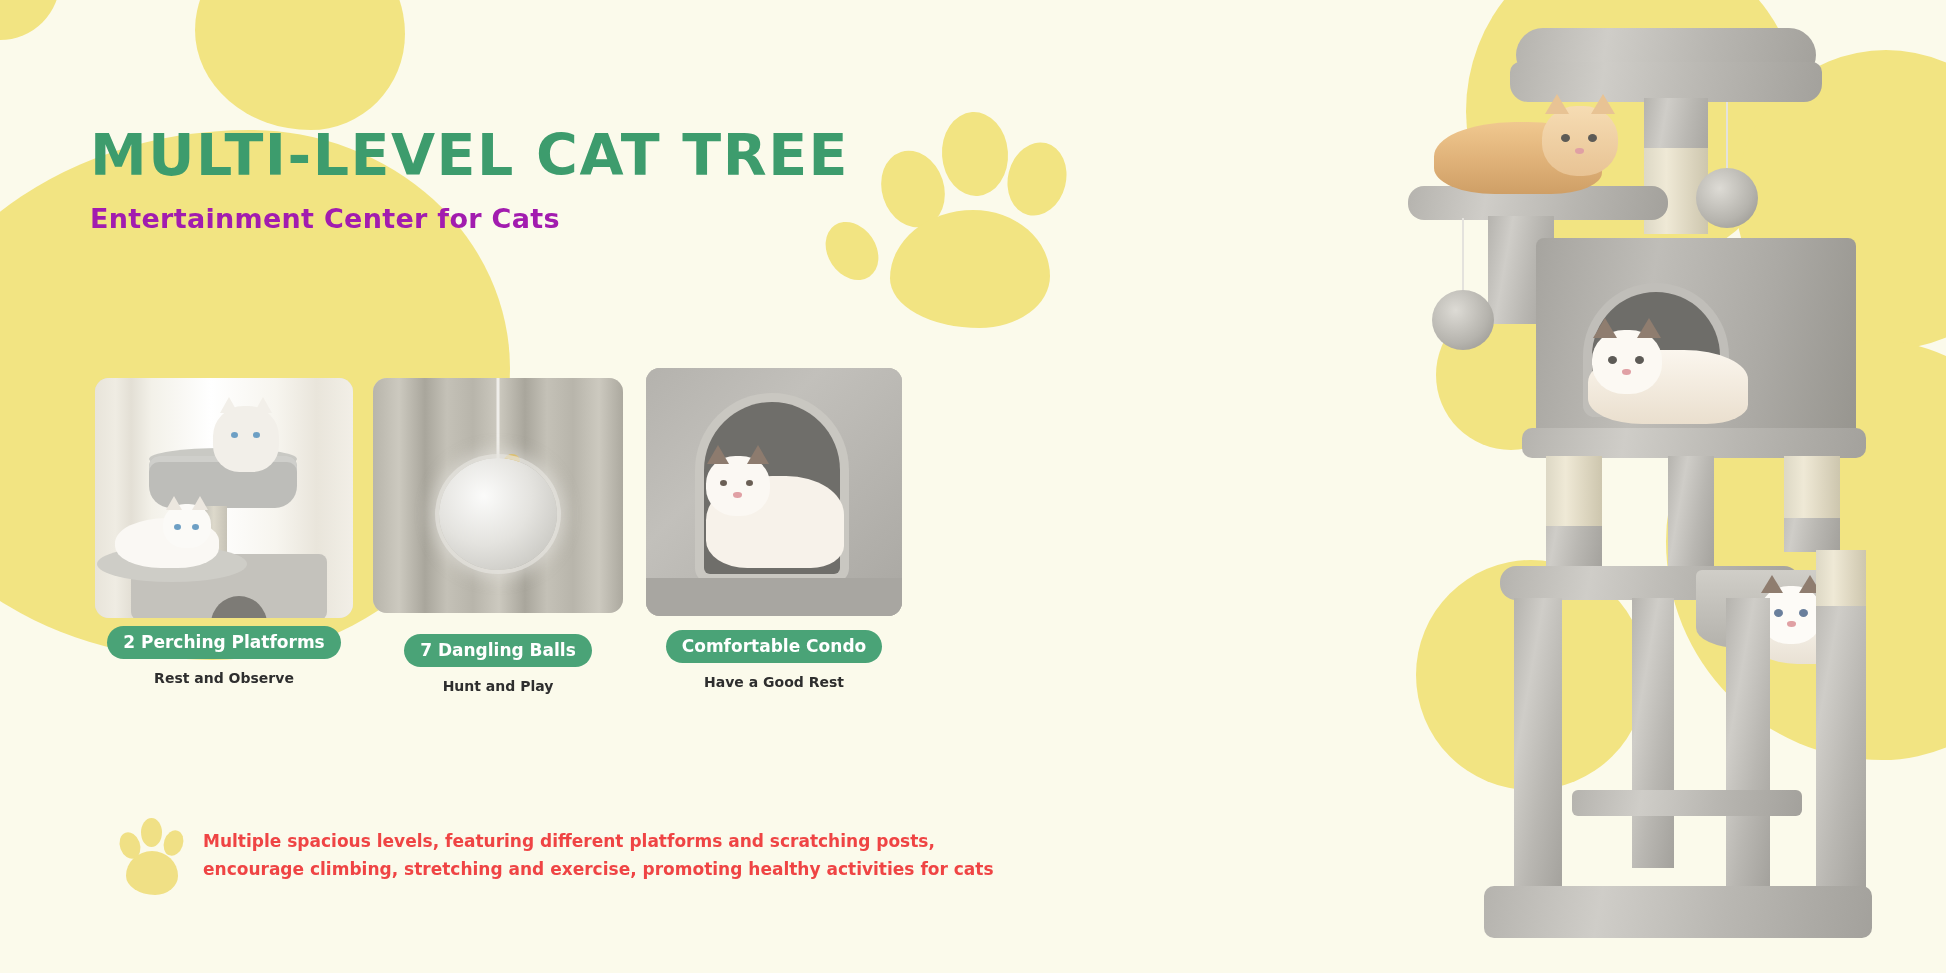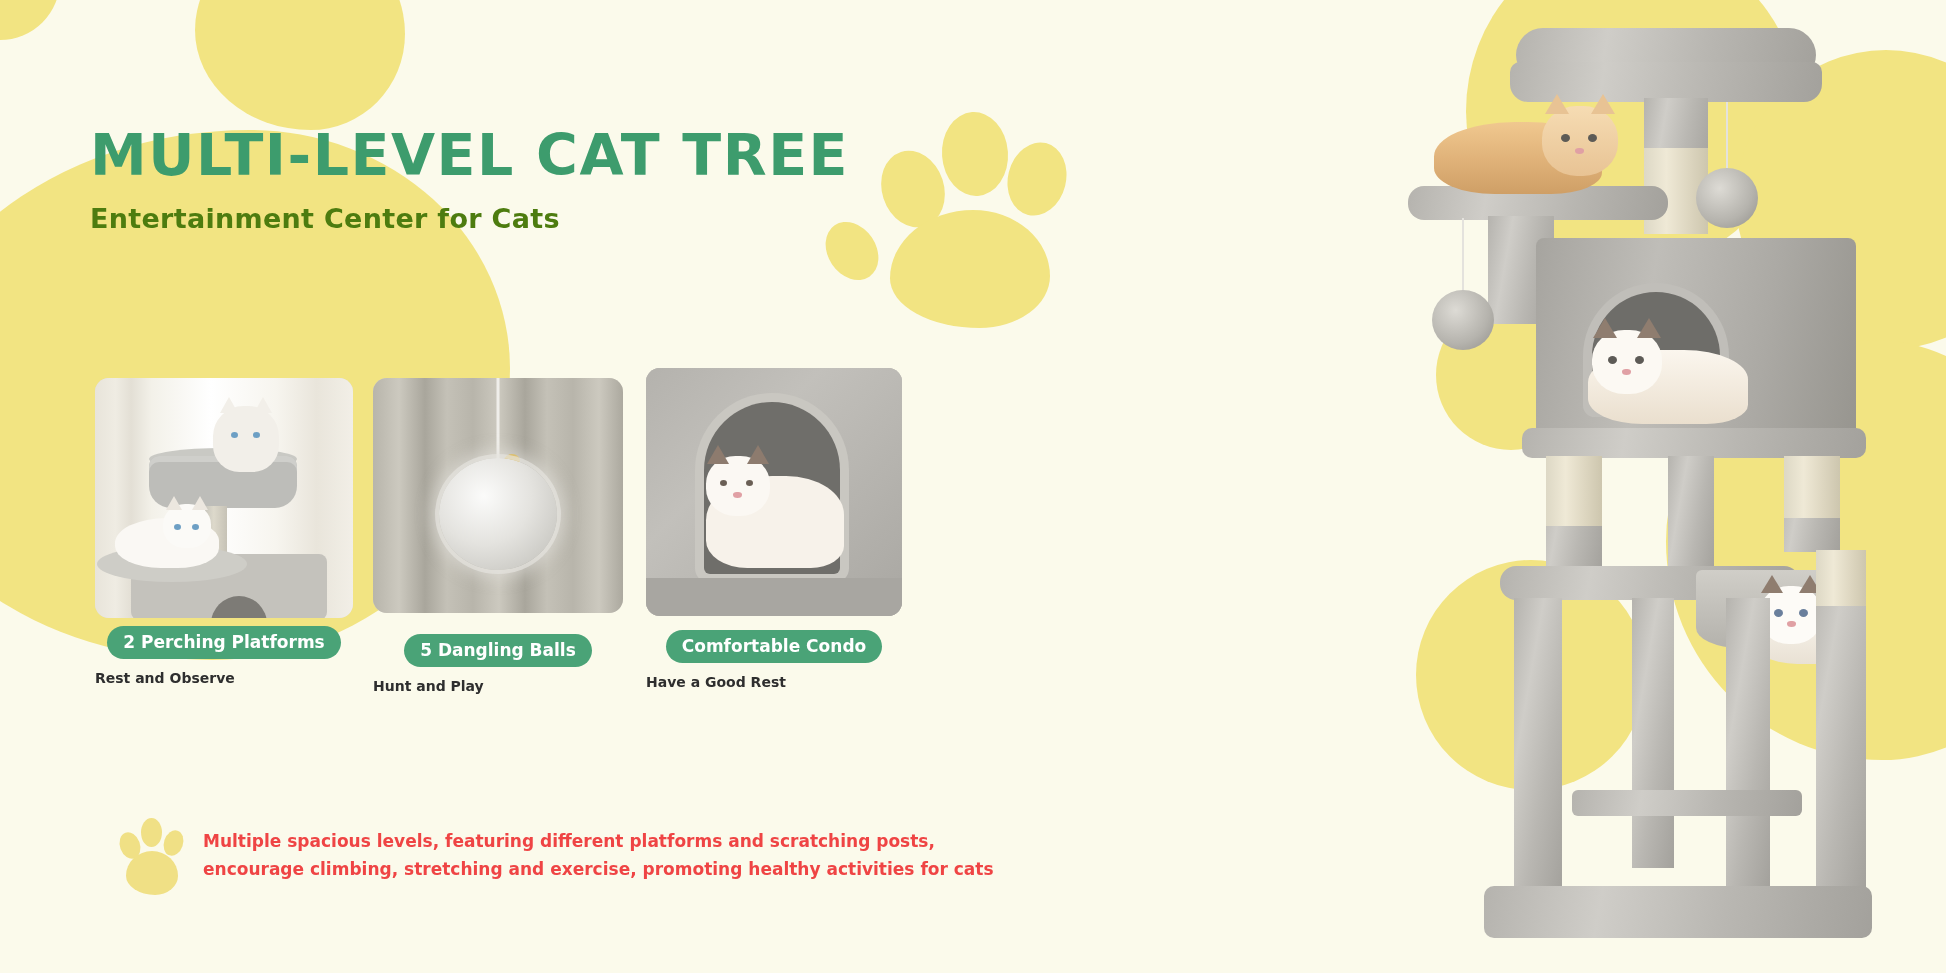--- a/index.html
+++ b/index.html
@@ -119,21 +119,21 @@
     color: #3d9c6d;
     font-family: "DejaVu Sans", sans-serif;
     white-space: nowrap;
   }
   .subtitle {
     position: absolute;
     left: 90px;
     top: 203px;
     font-size: 27px;
     font-weight: bold;
-    color: #4d7c0f;
+    color: #a21caf;
     letter-spacing: 0.3px;
     white-space: nowrap;
     font-family: "DejaVu Sans", sans-serif;
   }
 
   
   .features {
     position: absolute;
     left: 95px;
     top: 378px;
@@ -156,21 +156,21 @@
     color: #ffffff;
     font-size: 17px;
     font-weight: bold;
     padding: 6px 16px 7px 16px;
     border-radius: 20px;
     white-space: nowrap;
     font-family: "DejaVu Sans", sans-serif;
   }
   .feature .badge-wrap { text-align: center; }
   .feature .caption {
-    text-align: left;
+    text-align: center;
     font-size: 14px;
     font-weight: bold;
     color: #2e2e2e;
     margin-top: 11px;
     white-space: nowrap;
     font-family: "DejaVu Sans", sans-serif;
   }
 
   .f1 { left: 0px;   width: 258px; }
   .f2 { left: 278px; width: 250px; }
@@ -531,21 +531,21 @@
     <div class="feature f2">
       <div class="thumb">
         <div class="scene">
           <div class="t2-bg"></div>
           <div class="t2-string"></div>
           <div class="t2-bell"></div>
           <div class="t2-ball"></div>
         </div>
       </div>
       <div class="badge-wrap">
-        <span class="badge">5 Dangling Balls</span>
+        <span class="badge">7 Dangling Balls</span>
       </div>
       <div class="caption">Hunt and Play</div>
     </div>
 
     <div class="feature f3">
       <div class="thumb">
         <div class="scene">
           <div class="t3-bg"></div>
           <div class="t3-body"></div>
           <div class="t3-arch"></div>

